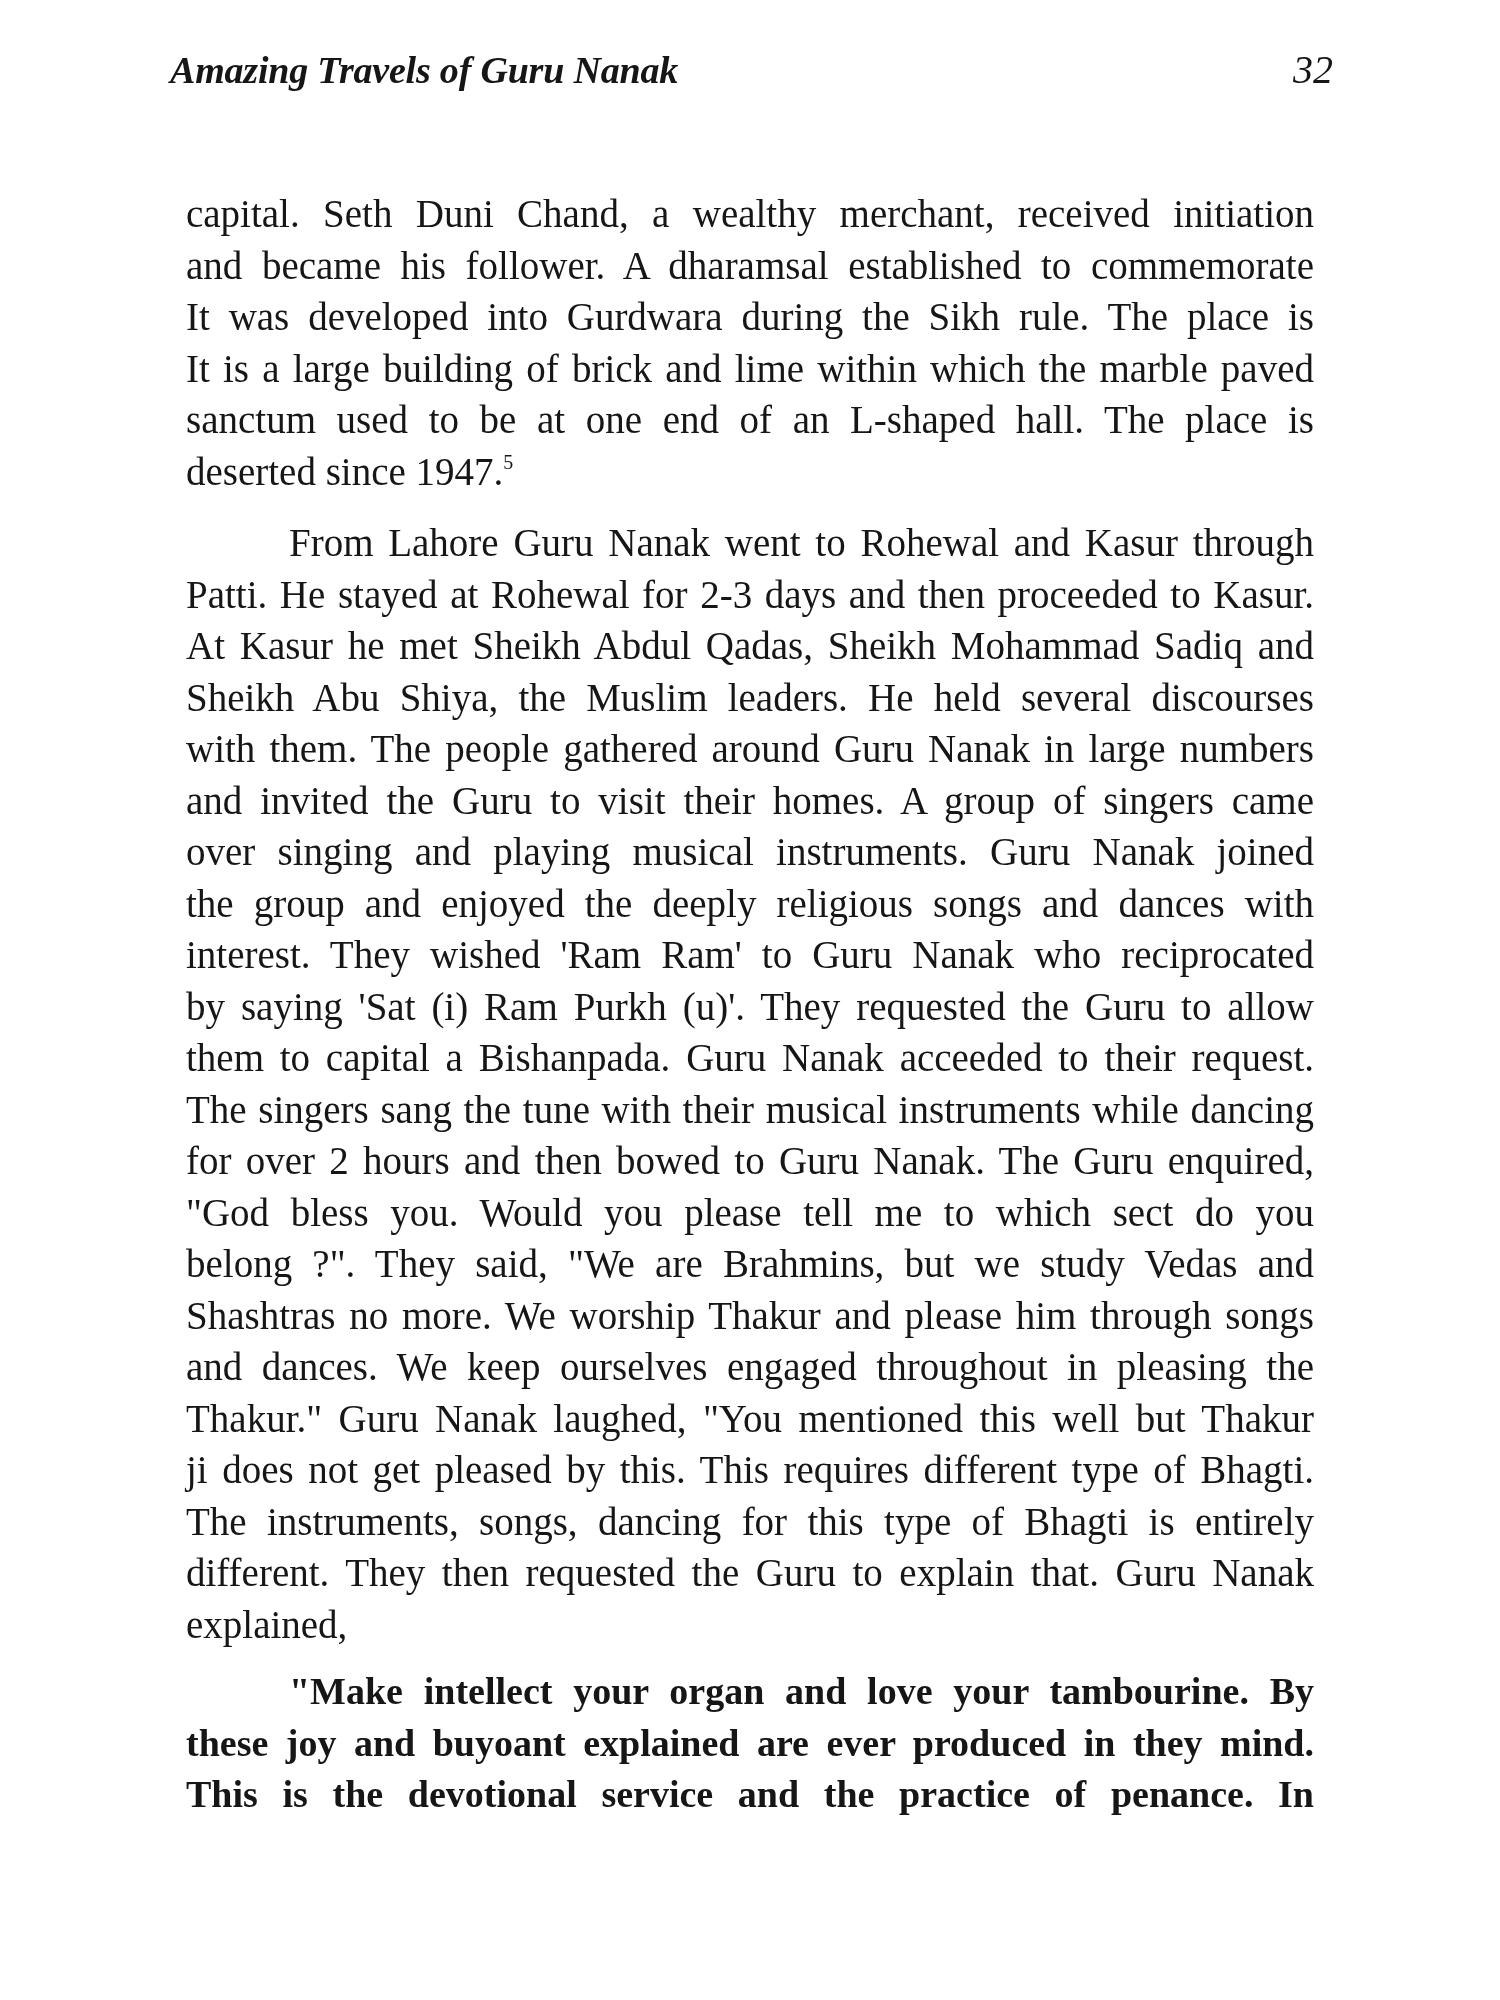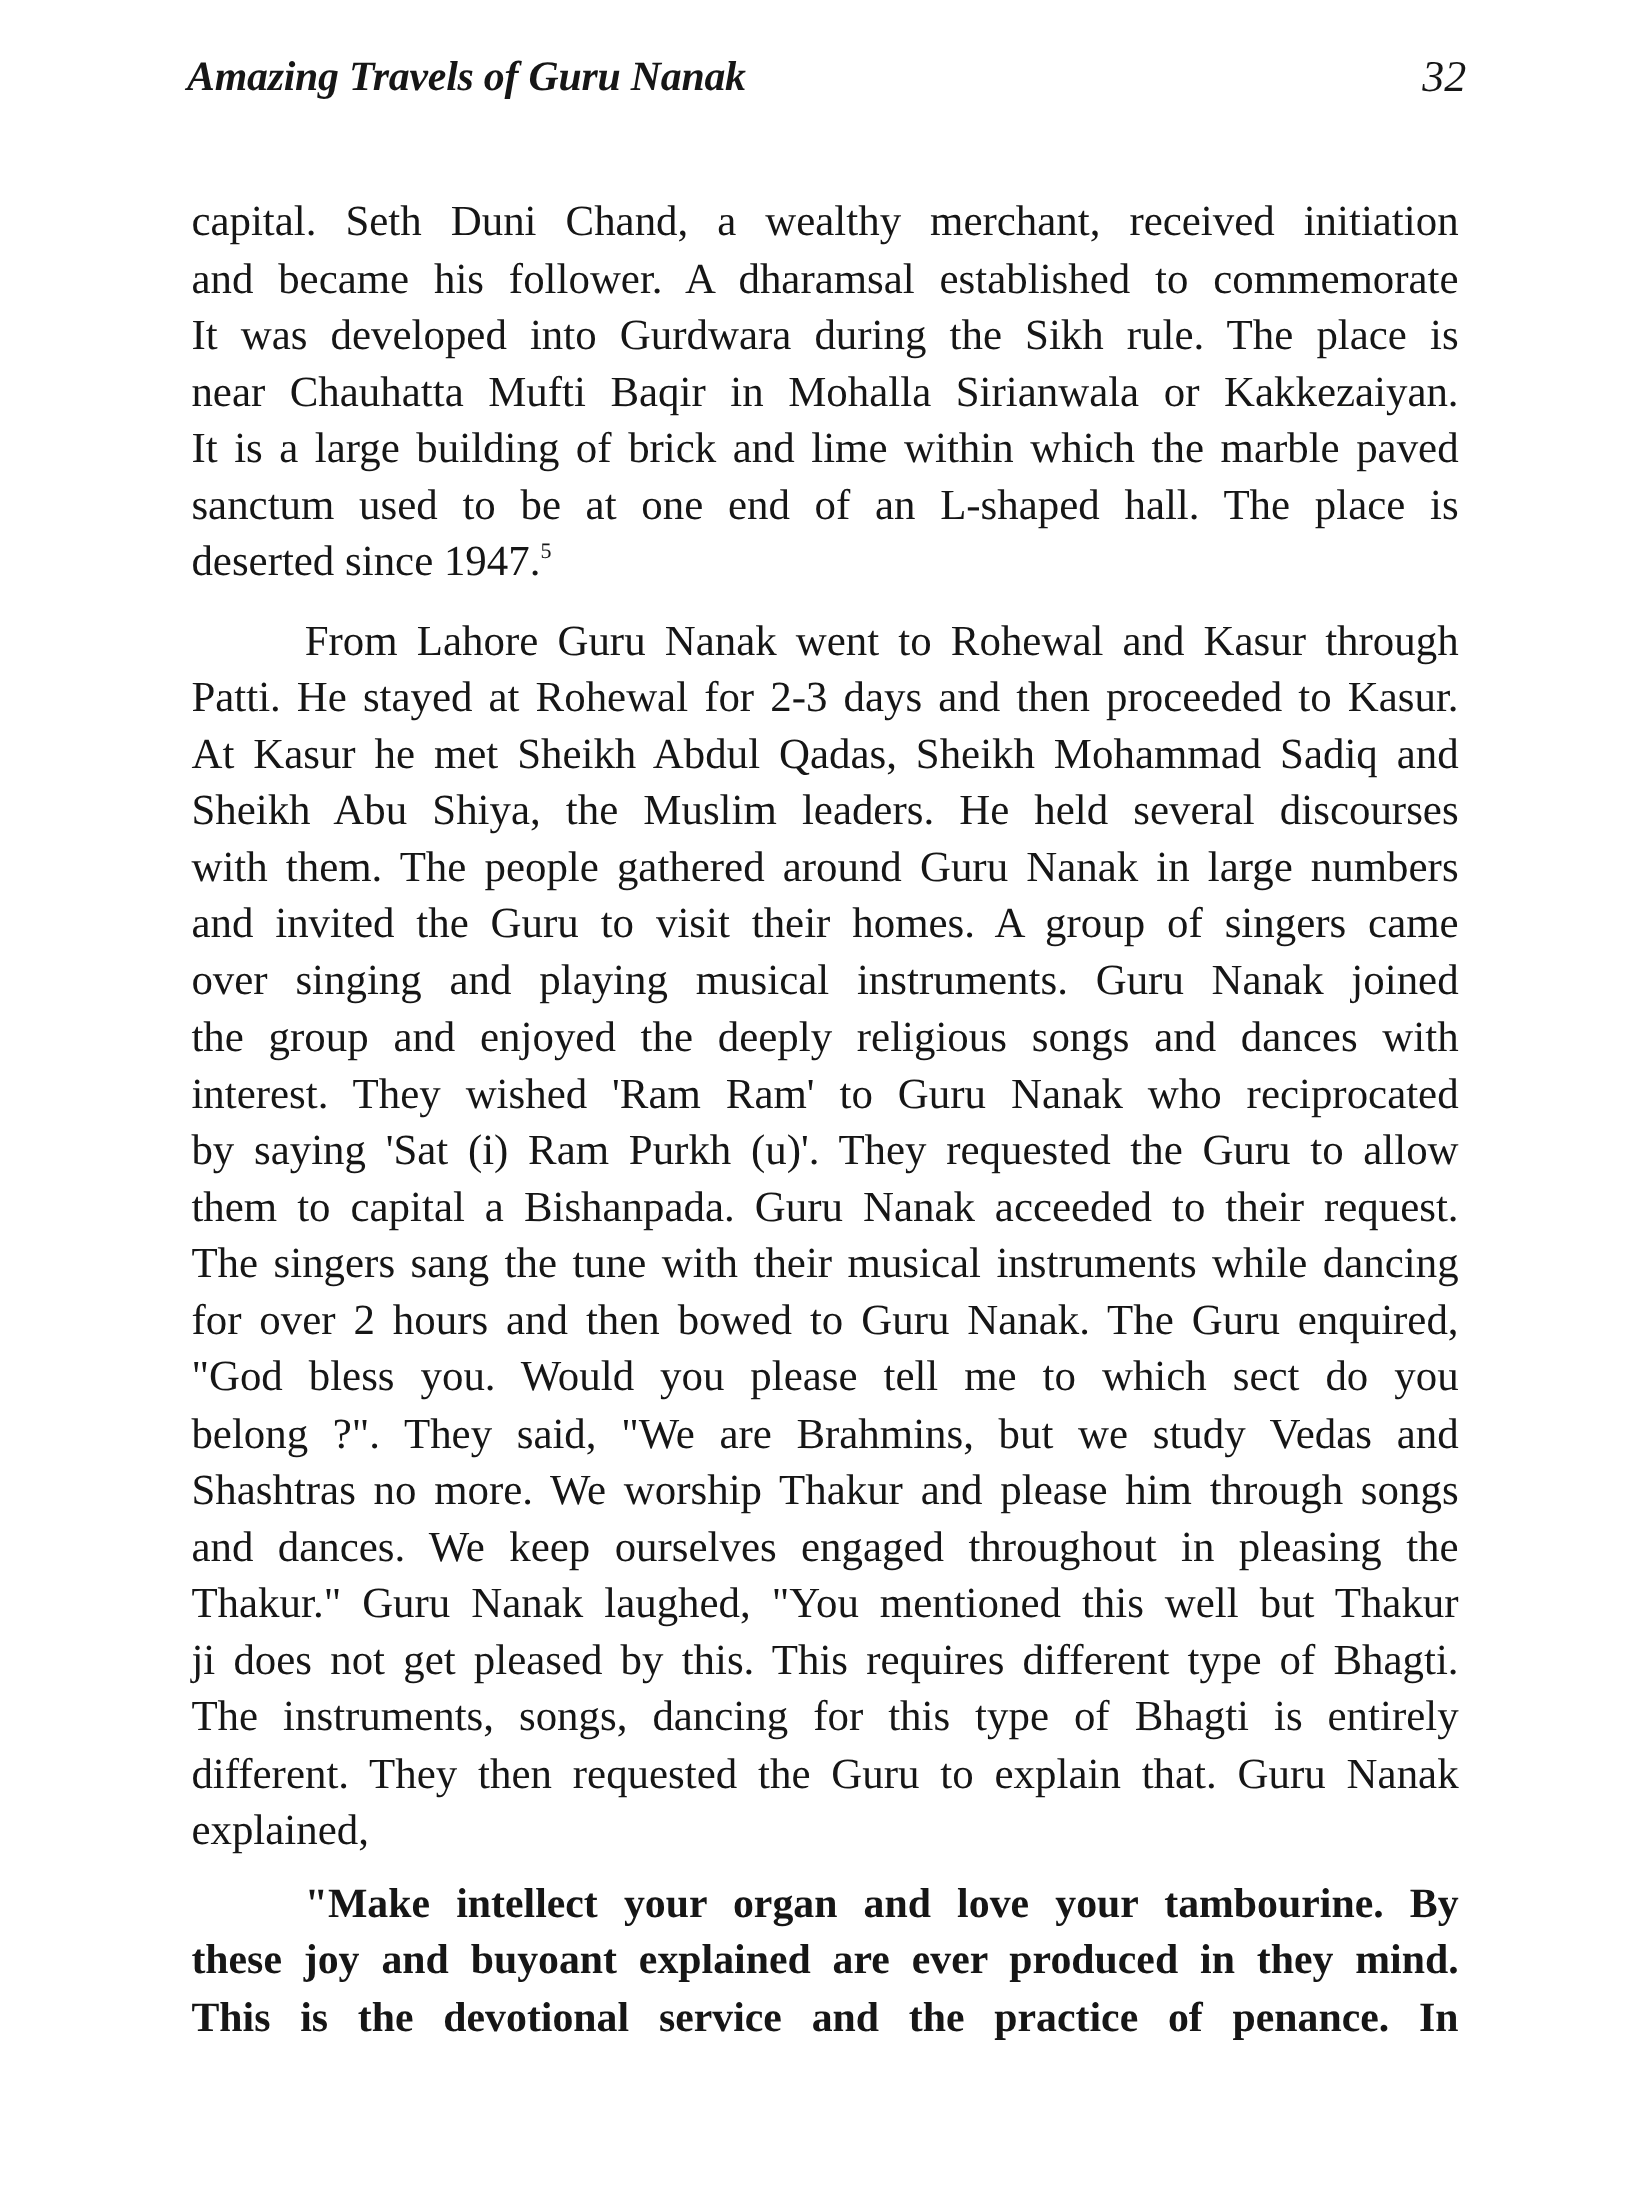--- a/index.html
+++ b/index.html
@@ -50,21 +50,21 @@
     white-space: nowrap;
     text-align: center;
   }
   .body-text {
     position: absolute;
     left: 170px;
     top: 160px;
     width: 1160px;
   }
   .para {
-    margin: 4px;
+    margin: 16px;
   }
   .para + .para {
     margin-top: 20px;
   }
   .line {
     display: block;
     height: 51.5px;
     line-height: 51.5px;
     font-size: 39px;
     white-space: nowrap;
@@ -100,21 +100,20 @@
     <span class="book-title">Amazing Travels of Guru Nanak</span>
     <span class="page-number">32</span>
   </div>
 
   <div class="body-text">
 
     <div class="para">
       <span class="line">capital. Seth Duni Chand, a wealthy merchant, received initiation</span>
       <span class="line">and became his follower. A dharamsal established to commemorate</span>
       <span class="line">It was developed into Gurdwara during the Sikh rule. The place is</span>
-      <span class="line">near Chauhatta Mufti Baqir in Mohalla Sirianwala or Kakkezaiyan.</span>
       <span class="line">It is a large building of brick and lime within which the marble paved</span>
       <span class="line">sanctum used to be at one end of an L-shaped hall. The place is</span>
       <span class="line last"><span>deserted since 1947.</span><sup class="fn">5</sup></span>
     </div>
 
     <div class="para">
       <span class="line indent">From Lahore Guru Nanak went to Rohewal and Kasur through</span>
       <span class="line">Patti. He stayed at Rohewal for 2-3 days and then proceeded to Kasur.</span>
       <span class="line">At Kasur he met Sheikh Abdul Qadas, Sheikh Mohammad Sadiq and</span>
       <span class="line">Sheikh Abu Shiya, the Muslim leaders. He held several discourses</span>

